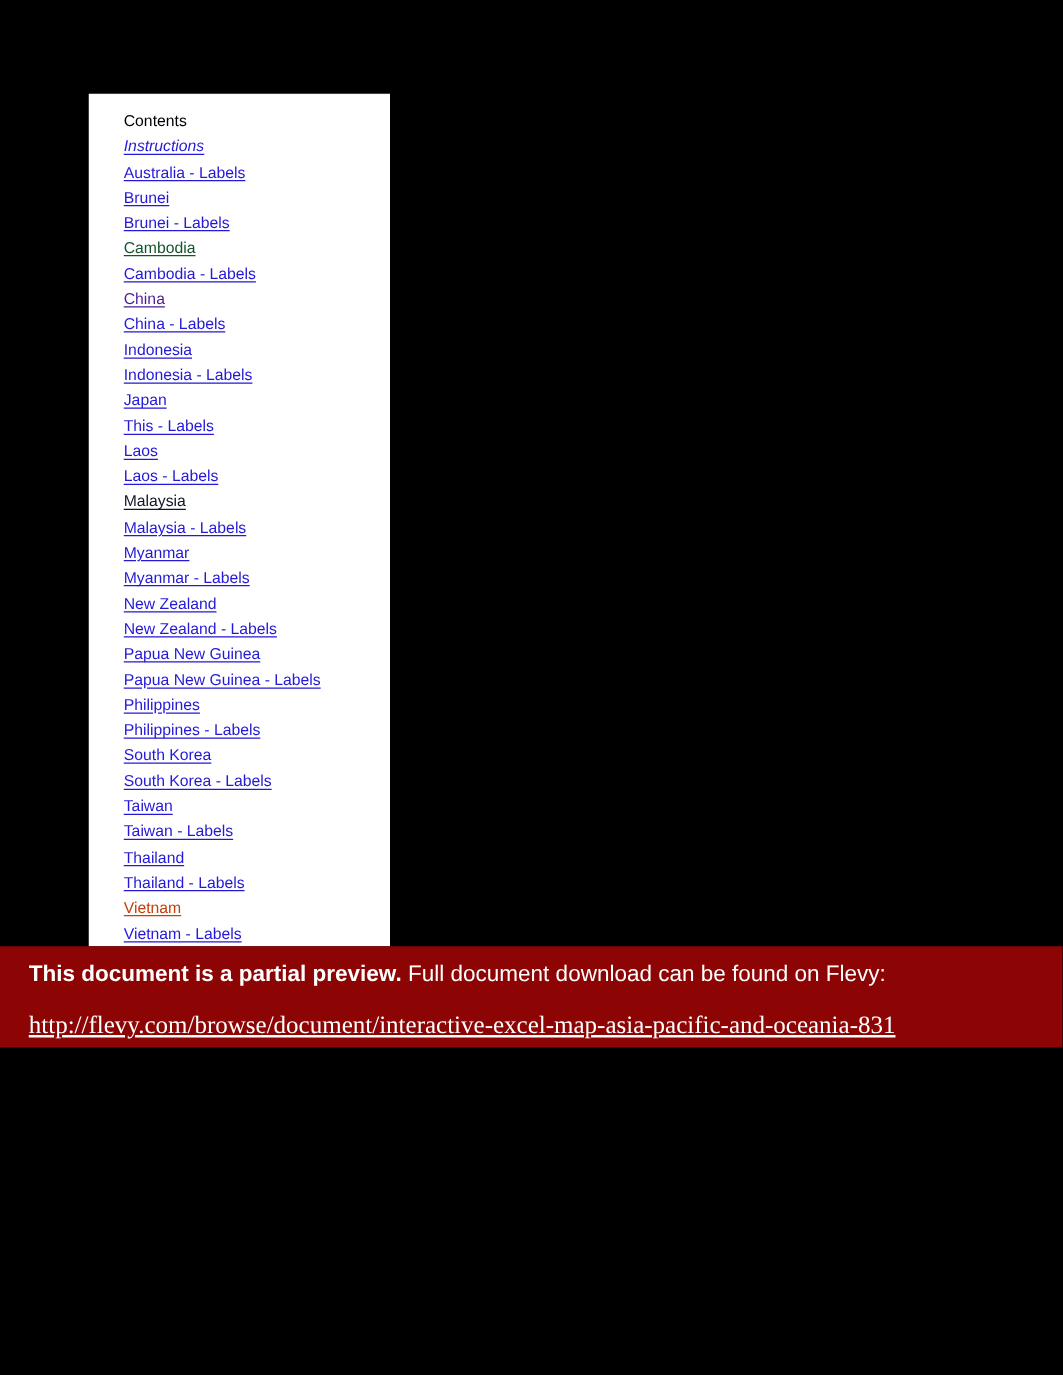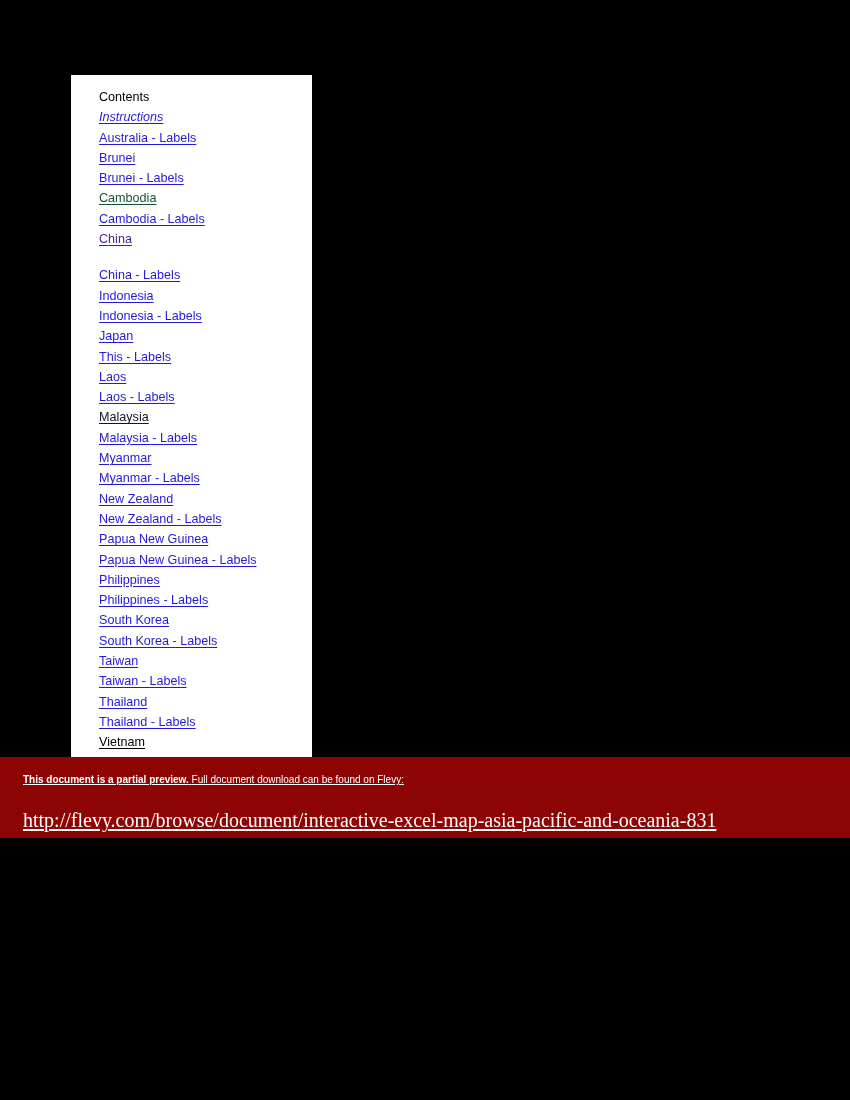--- a/index.html
+++ b/index.html
@@ -68,24 +68,23 @@
     top: 757px;
     width: 850px;
     height: 81px;
     background: #8c0404;
     color: #ffffff;
     box-sizing: border-box;
     padding: 12px 0 0 23px;
     font-family: "Liberation Sans", sans-serif;
   }
   .banner-line1 {
-    font-size: 10px;
+    font-size: 18px;
     line-height: 21px;
     white-space: nowrap;
-    text-decoration: underline;
   }
   .banner-strong {
     font-weight: bold;
   }
   .banner-rest {
     font-weight: normal;
   }
   .banner-url {
     display: inline-block;
     margin-top: 20px;
@@ -105,21 +104,21 @@
   <div id="contents-list">
     <span class="toc-heading">Contents</span>
 
   <a class="toc-link" href="#" style="color: rgb(36, 25, 214); font-style: italic;"><span class="txt">Instructions</span></a>
       <a class="toc-link" href="#" style="color: rgb(36, 25, 214);"><span class="txt">Australia - Labels</span></a>
       <a class="toc-link" href="#" style="color: rgb(36, 25, 214);"><span class="txt">Brunei</span></a>
       <a class="toc-link" href="#" style="color: rgb(36, 25, 214);"><span class="txt">Brunei - Labels</span></a>
       <a class="toc-link" href="#" style="color: #14532d;"><span class="txt">Cambodia</span></a>
       <a class="toc-link" href="#" style="color: rgb(36, 25, 214);"><span class="txt">Cambodia - Labels</span></a>
       <a class="toc-link" href="#" style="color: #4c1d95;"><span class="txt">China</span></a>
-      <a class="toc-link" href="#" style="color: rgb(36, 25, 214); margin-top: 16px;"><span class="txt">China - Labels</span></a>
+      <a class="toc-link" href="#" style="color: rgb(36, 25, 214);"><span class="txt">China - Labels</span></a>
       <a class="toc-link" href="#" style="color: rgb(36, 25, 214);"><span class="txt">Indonesia</span></a>
       <a class="toc-link" href="#" style="color: rgb(36, 25, 214);"><span class="txt">Indonesia - Labels</span></a>
       <a class="toc-link" href="#" style="color: rgb(36, 25, 214);"><span class="txt">Japan</span></a>
       <a class="toc-link" href="#" style="color: rgb(36, 25, 214);"><span class="txt">This - Labels</span></a>
       <a class="toc-link" href="#" style="color: rgb(36, 25, 214);"><span class="txt">Laos</span></a>
       <a class="toc-link" href="#" style="color: rgb(36, 25, 214);"><span class="txt">Laos - Labels</span></a>
       <a class="toc-link" href="#" style="color: #0f172a;"><span class="txt">Malaysia</span></a>
       <a class="toc-link" href="#" style="color: rgb(36, 25, 214);"><span class="txt">Malaysia - Labels</span></a>
       <a class="toc-link" href="#" style="color: rgb(36, 25, 214);"><span class="txt">Myanmar</span></a>
       <a class="toc-link" href="#" style="color: rgb(36, 25, 214);"><span class="txt">Myanmar - Labels</span></a>
@@ -128,21 +127,21 @@
       <a class="toc-link" href="#" style="color: rgb(36, 25, 214);"><span class="txt">Papua New Guinea</span></a>
       <a class="toc-link" href="#" style="color: rgb(36, 25, 214);"><span class="txt">Papua New Guinea - Labels</span></a>
       <a class="toc-link" href="#" style="color: rgb(36, 25, 214);"><span class="txt">Philippines</span></a>
       <a class="toc-link" href="#" style="color: rgb(36, 25, 214);"><span class="txt">Philippines - Labels</span></a>
       <a class="toc-link" href="#" style="color: rgb(36, 25, 214);"><span class="txt">South Korea</span></a>
       <a class="toc-link" href="#" style="color: rgb(36, 25, 214);"><span class="txt">South Korea - Labels</span></a>
       <a class="toc-link" href="#" style="color: rgb(36, 25, 214);"><span class="txt">Taiwan</span></a>
       <a class="toc-link" href="#" style="color: rgb(36, 25, 214);"><span class="txt">Taiwan - Labels</span></a>
       <a class="toc-link" href="#" style="color: rgb(36, 25, 214);"><span class="txt">Thailand</span></a>
       <a class="toc-link" href="#" style="color: rgb(36, 25, 214);"><span class="txt">Thailand - Labels</span></a>
-      <a class="toc-link" href="#" style="color: #000000;"><span class="txt">Vietnam</span></a>
+      <a class="toc-link" href="#" style="color: #c2410c;"><span class="txt">Vietnam</span></a>
       <a class="toc-link" href="#" style="color: rgb(36, 25, 214);"><span class="txt">Vietnam - Labels</span></a>
     </div>
 </div>
 
 <div id="preview-banner">
   <div class="banner-line1">
     <span class="banner-strong">This document is a partial preview.</span>
     <span class="banner-rest">Full document download can be found on Flevy:</span>
   </div>
   <a class="banner-url" href="#">http://flevy.com/browse/document/interactive-excel-map-asia-pacific-and-oceania-831</a>

